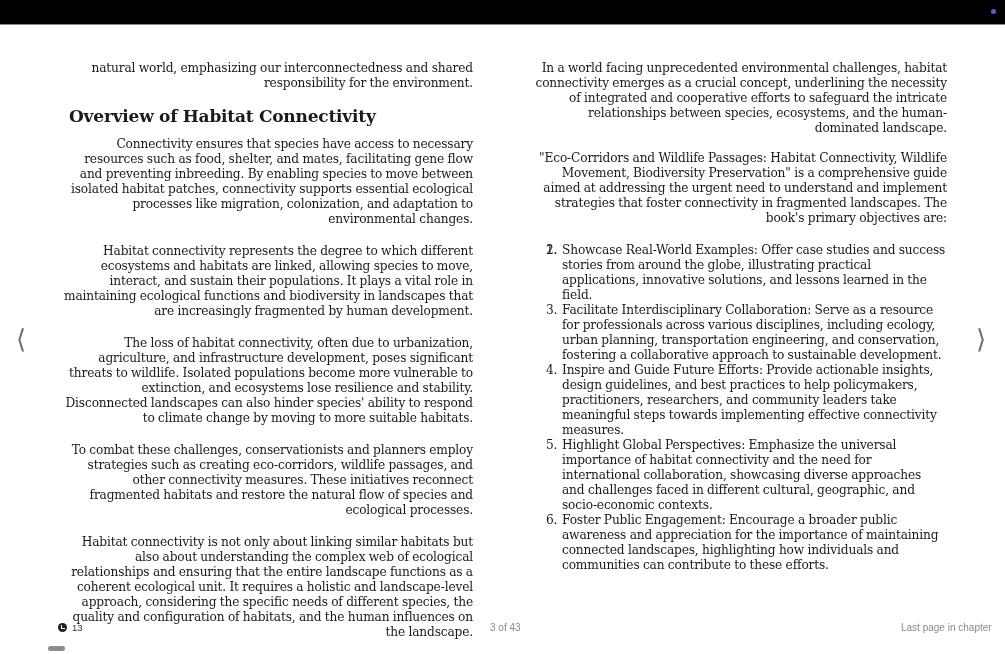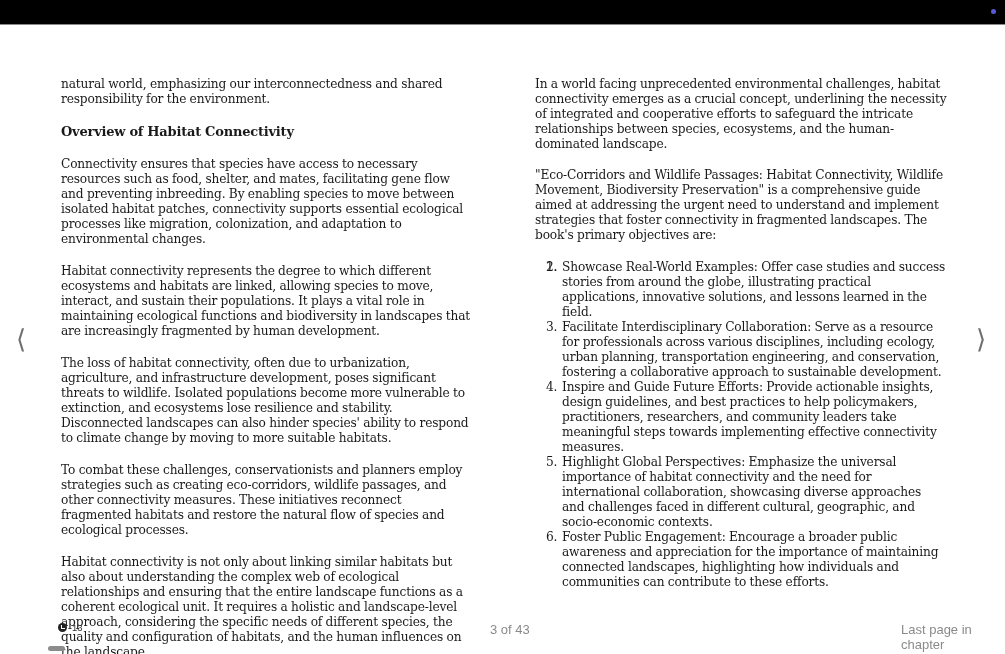--- a/index.html
+++ b/index.html
@@ -3,32 +3,32 @@
 <meta charset="utf-8">
 <style>
   * { box-sizing: border-box; margin: 0; padding: 0; }
   html, body { width: 1005px; height: 654px; overflow: hidden; background: #ffffff; }
   body { position: relative; font-family: "DejaVu Serif", "Liberation Serif", serif; color: #1a1a1a; }
   .topbar { position: absolute; left: 0; top: 0; width: 1005px; height: 25px; background: #000000; border-bottom: 1px solid #8a8a8a; }
   .topbar .dot { position: absolute; left: 991px; top: 9px; width: 5px; height: 5px; border-radius: 50%; background: #5a5ad8; }
   .page { position: absolute; top: 61px; font-size: 12.2px; line-height: 15px; letter-spacing: -0.15px; word-spacing: -0.3px; }
   .page.left { left: 61px; width: 412px; }
   .page.right { left: 535px; width: 412px; }
-  .page p { margin: 16px 0 17px 0; }
-  .page h2 { font-size: 13px; font-weight: bold; line-height: 18px; margin: 0 0 12px 0; letter-spacing: -0.2px; }
+  .page p { margin: 0 0 17px 0; text-align: right; }
+  .page h2 { font-size: 17px; font-weight: bold; line-height: 18px; margin: 0 0 12px 8px; letter-spacing: -0.2px; }
   .page.left p.first { margin-bottom: 16px; }
   .page.right p.first { margin-bottom: 15px; }
   .page.right p.intro { margin-bottom: 17px; }
   ol.objectives { list-style: none; }
   ol.objectives li { position: relative; padding-left: 27px; }
   ol.objectives li .num { position: absolute; left: 11px; top: 0; }
   .nav-arrow { position: absolute; top: 326px; font-family: "DejaVu Sans", sans-serif; font-size: 26px; color: #707070; font-weight: 200; cursor: pointer; line-height: 26px; }
   .nav-arrow.prev { left: 16px; }
   .nav-arrow.next { left: 976px; }
-  .footer { position: absolute; top: 622px; font-family: "Liberation Sans", sans-serif; font-size: 13px; color: #8a8a8a; }
+  .footer { position: absolute; top: 622px; font-family: "Liberation Sans", sans-serif; font-size: 10px; color: #8a8a8a; }
   .footer.left { left: 58px; color: #333; font-size: 9.5px; display: flex; align-items: center; gap: 5px; }
   .footer.left .clock { width: 9px; height: 9px; border-radius: 50%; background: #222; position: relative; }
   .footer.left .clock::after { content: ""; position: absolute; left: 3px; top: 2px; width: 3px; height: 3px; border-left: 1px solid #fff; border-bottom: 1px solid #fff; }
   .footer.center { left: 490px; }
   .footer.right { left: 901px; }
   .scroll-handle { position: absolute; left: 48px; top: 646px; width: 17px; height: 5px; border-radius: 3px; background: #8c8c8c; }
 </style>
 </head>
 <body>
 

